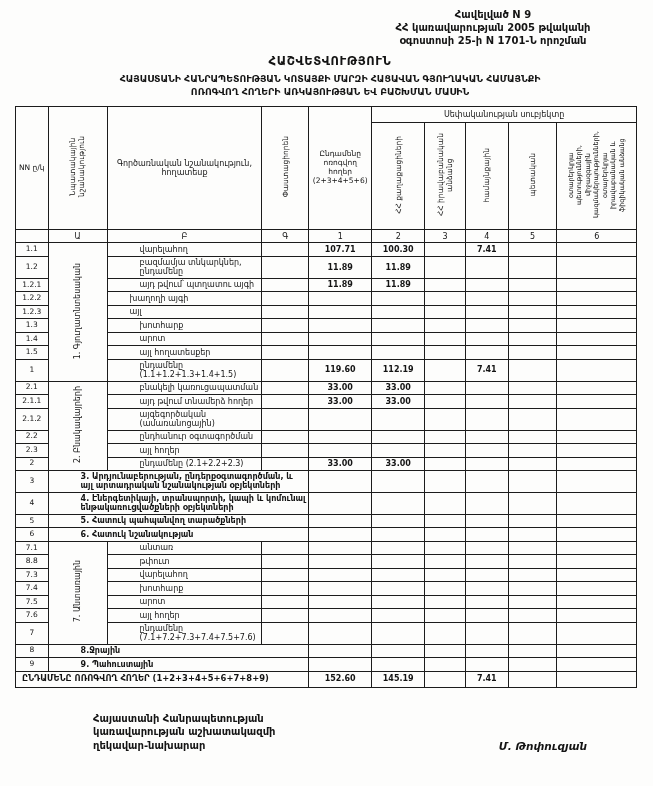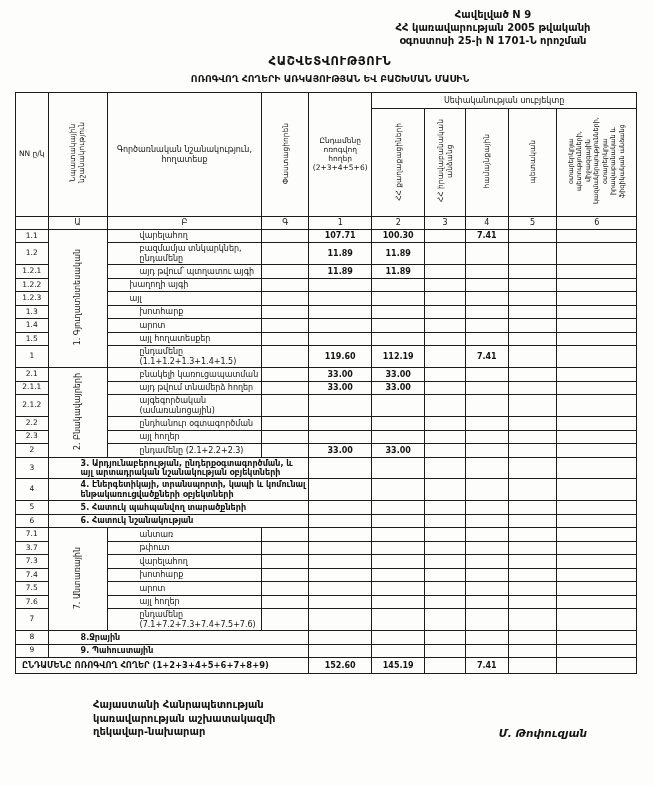--- a/index.html
+++ b/index.html
@@ -84,20 +84,21 @@
 
   <div class="appendix">
     <div>Հավելված N 9</div>
     <div>ՀՀ կառավարության 2005 թվականի</div>
     <div>օգոստոսի 25-ի N 1701-Ն որոշման</div>
   </div>
 
   <div class="report-label">ՀԱՇՎԵՏՎՈՒԹՅՈՒՆ</div>
 
   <div class="doc-title">
+    <div>ՀԱՅԱՍՏԱՆԻ ՀԱՆՐԱՊԵՏՈՒԹՅԱՆ ԿՈՏԱՅՔԻ ՄԱՐԶԻ ՀԱՑԱՎԱՆ ԳՅՈՒՂԱԿԱՆ ՀԱՄԱՅՆՔԻ</div>
     <div>ՈՌՈԳՎՈՂ ՀՈՂԵՐԻ ԱՌԿԱՅՈՒԹՅԱՆ ԵՎ ԲԱՇԽՄԱՆ ՄԱՍԻՆ</div>
   </div>
 
   <table id="report-table">
       <colgroup>
         <col class="cg-nn">
         <col class="cg-group">
         <col class="cg-name">
         <col class="cg-g">
         <col class="cg-v1">
@@ -350,21 +351,21 @@
           <td class="name">անտառ</td>
           <td class="gcol"></td>
           <td class="val"></td>
           <td class="val"></td>
           <td class="val"></td>
           <td class="val"></td>
           <td class="val"></td>
           <td class="val"></td>
         </tr>
         <tr>
-          <td class="nn">3.7</td>
+          <td class="nn">8.8</td>
           <td class="name">թփուտ</td>
           <td class="gcol"></td>
           <td class="val"></td>
           <td class="val"></td>
           <td class="val"></td>
           <td class="val"></td>
           <td class="val"></td>
           <td class="val"></td>
         </tr>
         <tr>

